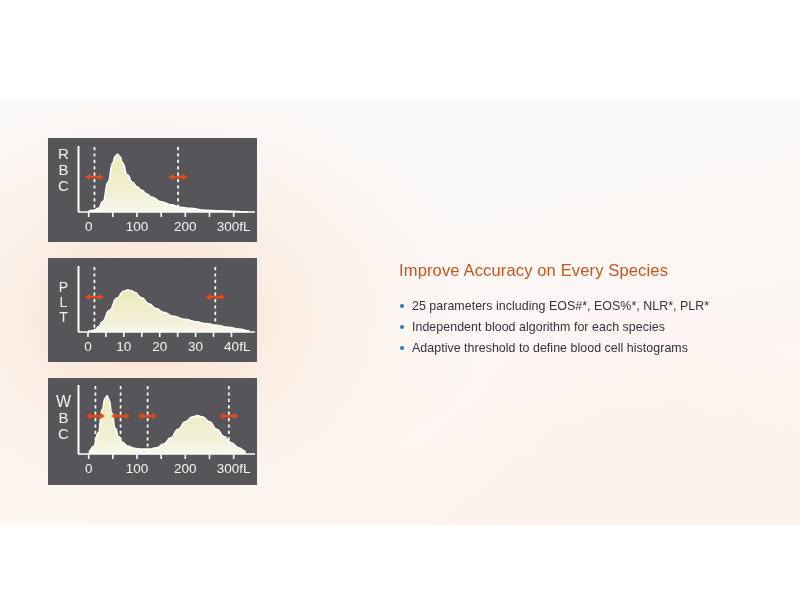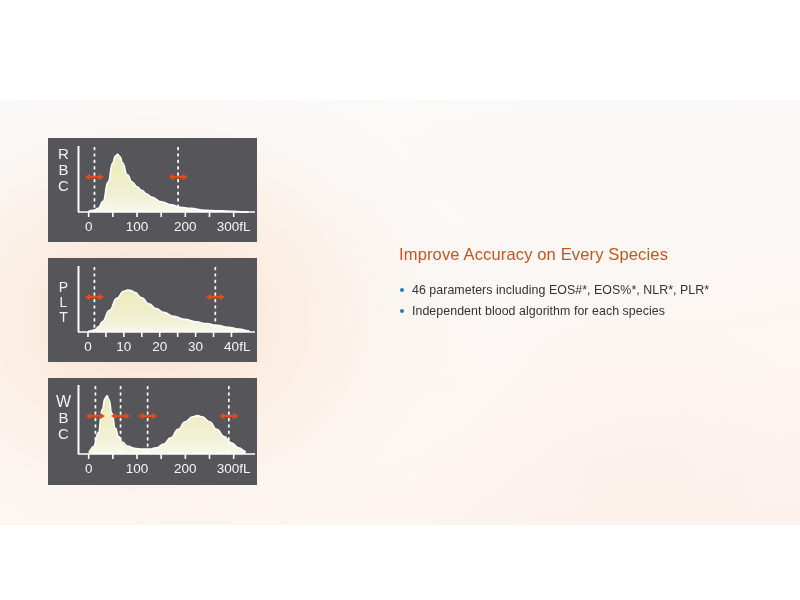--- a/index.html
+++ b/index.html
@@ -85,21 +85,21 @@
   }
   .panel-label span { display: block; }
   .panel-label.plt { font-size: 14px; line-height: 15px; top: 22px; }
   .panel-label.wbc { top: 16px; }
   .panel-label.wbc span:first-child { font-size: 16px; }
 
   
   #text-block {
     position: absolute;
     left: 399px;
-    top: 144px;   
+    top: 160px;   
     width: 375px;
   }
   #feature-title {
     color: #c8551e;
     font-size: 16.5px;
     font-weight: 400;
     letter-spacing: 0.15px;
     margin: 0 0 16px 0;
     line-height: 20px;
     white-space: nowrap;
@@ -285,23 +285,27 @@
         </div>
       </div>
 
     </div>
 
     <div id="text-block">
       <h2 id="feature-title">Improve Accuracy on Every Species</h2>
       <ul class="bullet-list">
         <li class="bullet-item">
           <span class="bullet-dot"></span>
-          <span>46 parameters including EOS#*, EOS%*, NLR*, PLR*</span>
+          <span>25 parameters including EOS#*, EOS%*, NLR*, PLR*</span>
         </li>
         <li class="bullet-item">
           <span class="bullet-dot"></span>
           <span>Independent blood algorithm for each species</span>
         </li>
+        <li class="bullet-item">
+          <span class="bullet-dot"></span>
+          <span>Adaptive threshold to define blood cell histograms</span>
+        </li>
       </ul>
     </div>
 
   </div>
 </div>
 
 </body></html>

